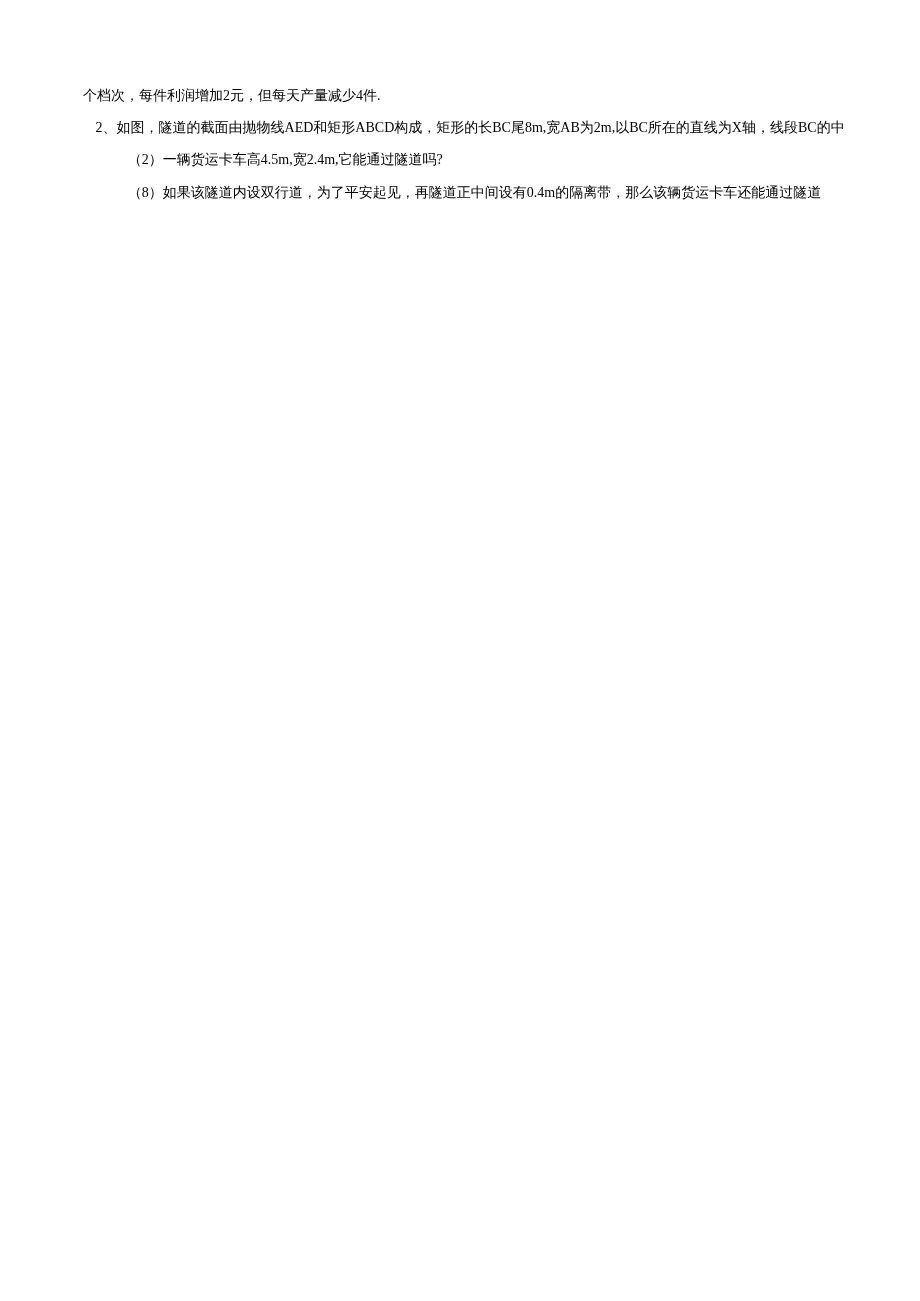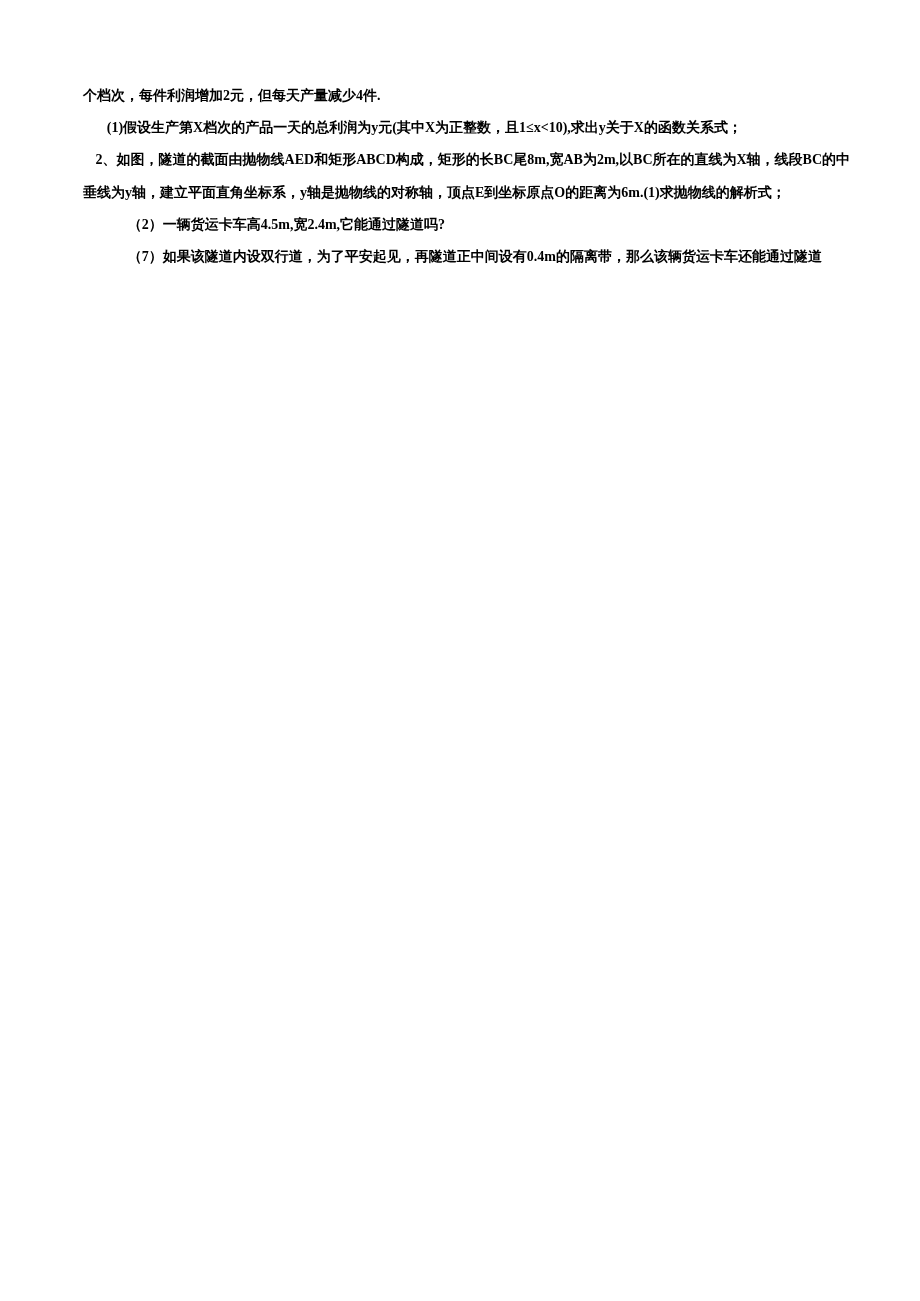--- a/index.html
+++ b/index.html
@@ -1,19 +1,18 @@
 <!DOCTYPE html>
 <html><head>
   <meta charset="utf-8">
   <style>
     * {
       margin: 7px;
       padding: 0;
       box-sizing: border-box;
-      font-weight: bold;
     }
     body {
       width: 920px;
       min-height: 1301px;
       background: #ffffff;
       font-family: "SimSun", "宋体", serif;
       font-size: 14px;
       line-height: 1.8;
       color: #000000;
       padding: 62px 55px 0 55px;
@@ -35,18 +34,16 @@
     }
     .line-hanging {
       text-indent: 0;
     }
   </style>
 </head>
 <body>
 
 <div class="content">
   <span class="line line-hanging">个档次，每件利润增加2元，但每天产量减少4件.</span>
-  <span class="line line-indent-1">(1)假设生产第X档次的产品一天的总利润为y元(其中X为正整数，且1≤x&lt;10),求出y关于X的函数关系式；</span>
   <span class="line line-indent-small">2、如图，隧道的截面由抛物线AED和矩形ABCD构成，矩形的长BC尾8m,宽AB为2m,以BC所在的直线为X轴，线段BC的中</span>
-  <span class="line line-hanging">垂线为y轴，建立平面直角坐标系，y轴是抛物线的对称轴，顶点E到坐标原点O的距离为6m.(1)求抛物线的解析式；</span>
   <span class="line line-indent-2">（2）一辆货运卡车高4.5m,宽2.4m,它能通过隧道吗?</span>
-  <span class="line line-indent-2">（7）如果该隧道内设双行道，为了平安起见，再隧道正中间设有0.4m的隔离带，那么该辆货运卡车还能通过隧道</span>
+  <span class="line line-indent-2">（8）如果该隧道内设双行道，为了平安起见，再隧道正中间设有0.4m的隔离带，那么该辆货运卡车还能通过隧道</span>
 </div>
 
 </body></html>

